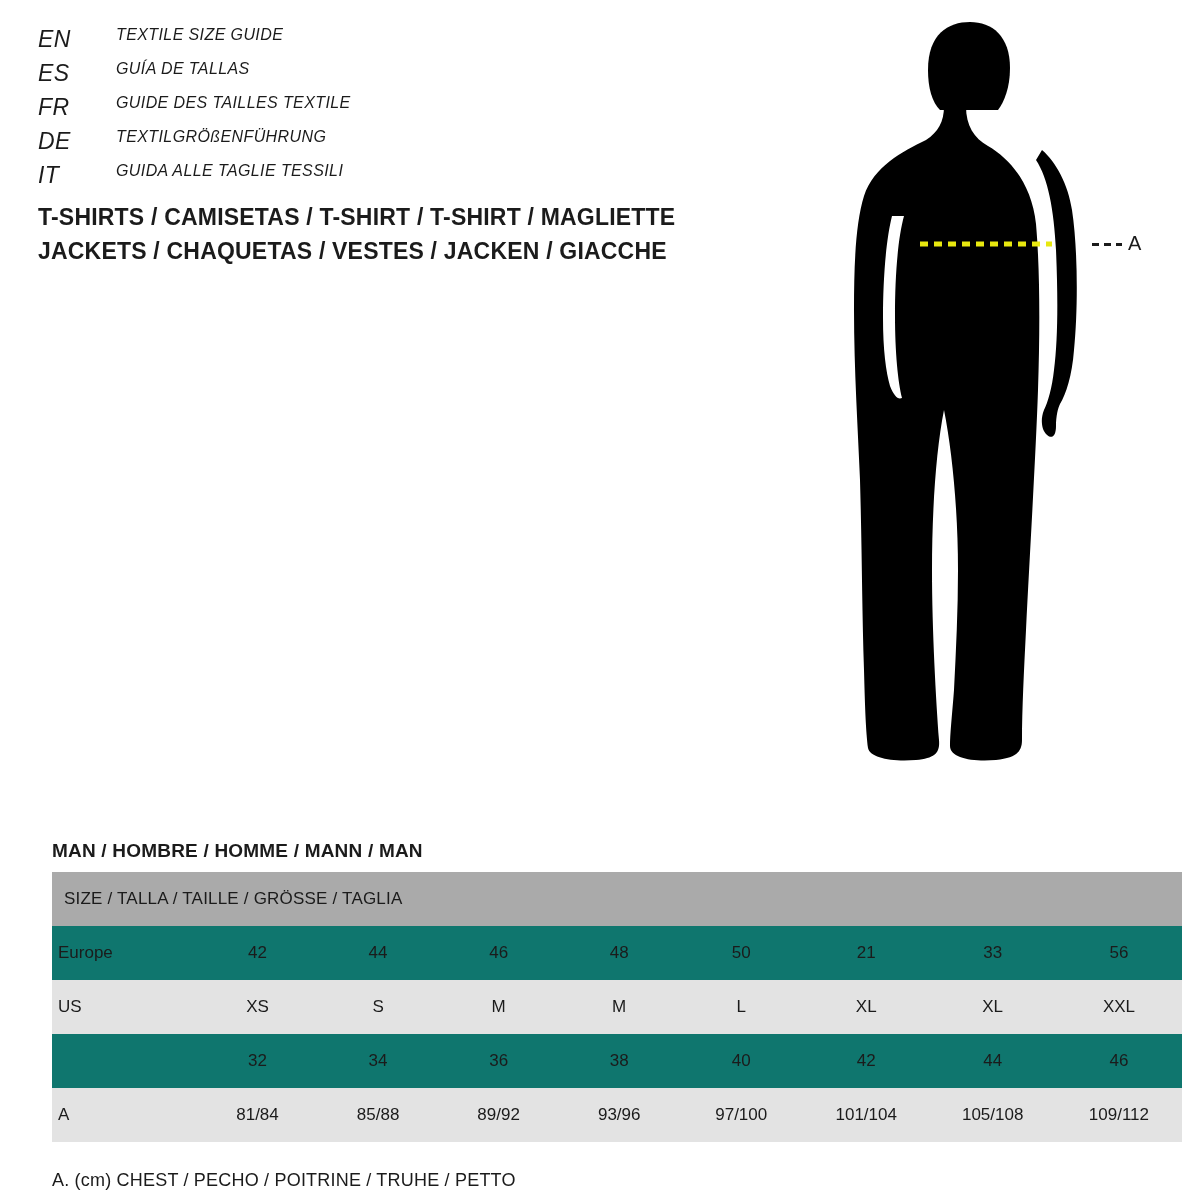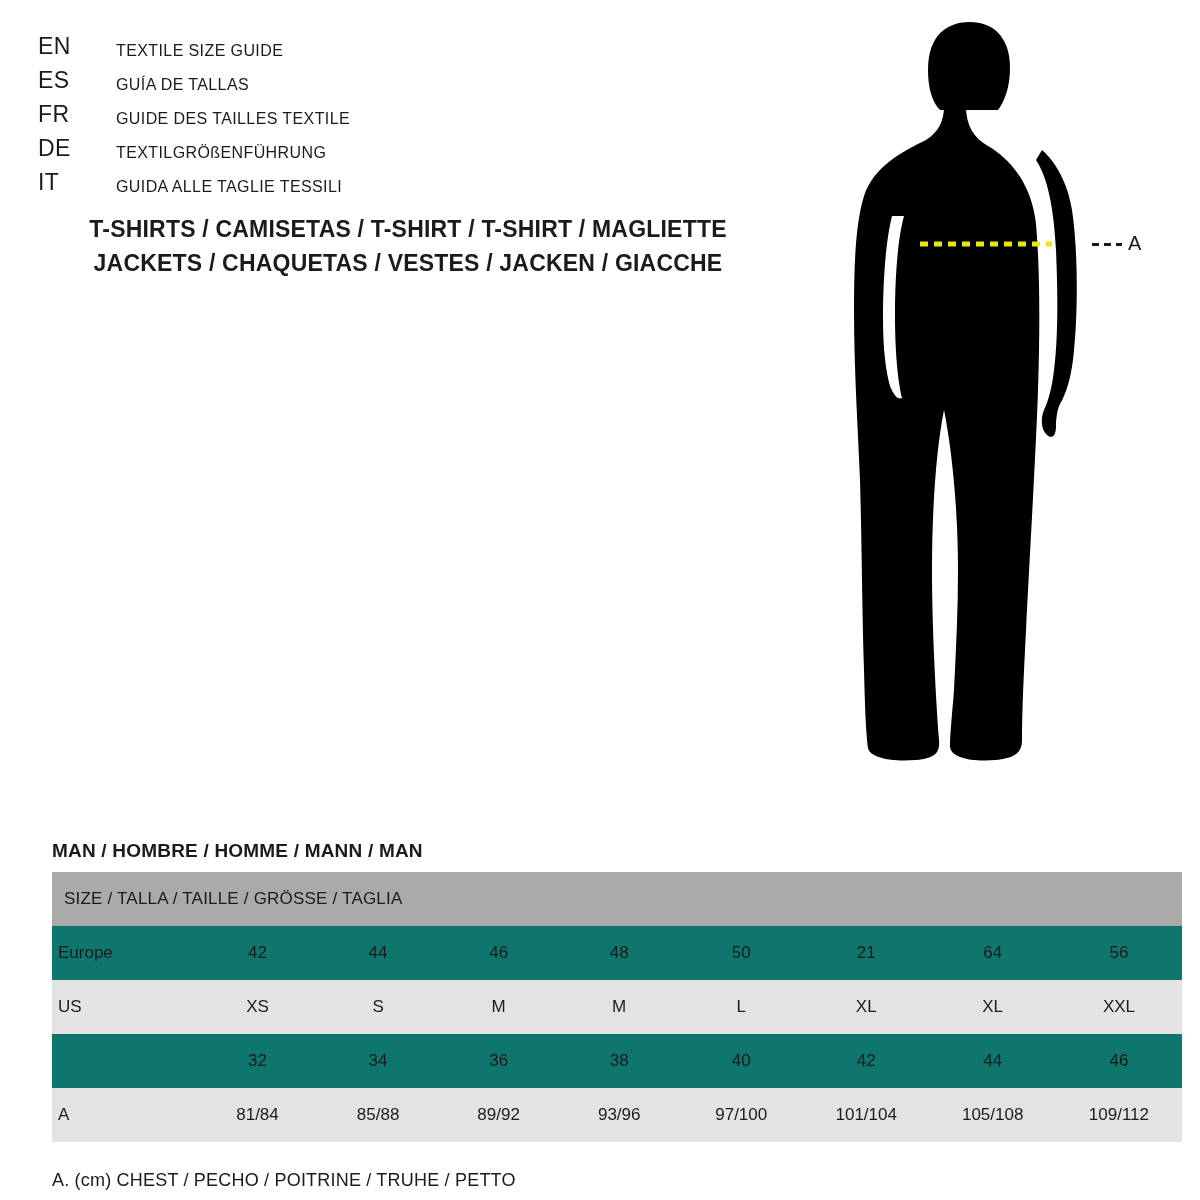--- a/index.html
+++ b/index.html
@@ -18,22 +18,23 @@
 
   
   #header-block {
     position: absolute;
     left: 38px;
     top: 26px;
     width: 740px;
   }
   .lang-row {
     display: flex;
-    align-items: flex-end;
+    align-items: flex-start;
     height: 34px;
+    font-style: italic;
   }
   .lang-code {
     width: 78px;
     font-size: 23px;
     letter-spacing: 0.4px;
     color: #1b1b1b;
   }
   .lang-text {
     font-size: 16px;
     letter-spacing: 0.4px;
@@ -42,22 +43,21 @@
   }
   .category-line {
     font-size: 23px;
     font-weight: bold;
     letter-spacing: 0.2px;
     white-space: nowrap;
     margin-top: 0;
     line-height: 34px;
   }
   #category-lines {
-    margin-top: 16px;
-    text-align: center;
+    margin-top: 4px;
   }
 
   
   #figure-area {
     position: absolute;
     left: 840px;
     top: 10px;
     width: 330px;
     height: 780px;
   }
@@ -244,21 +244,21 @@
     </tr>
 
     <tr class="row-light">
       <td class="rowlabel">Europe</td>
       <td class="cell">42</td>
       <td class="cell">44</td>
       <td class="cell">46</td>
       <td class="cell">48</td>
       <td class="cell">50</td>
       <td class="cell">21</td>
-      <td class="cell">64</td>
+      <td class="cell">33</td>
       <td class="cell">56</td>
     </tr>
 
     <tr class="row-lighter">
       <td class="rowlabel">US</td>
       <td class="cell">XS</td>
       <td class="cell">S</td>
       <td class="cell">M</td>
       <td class="cell">M</td>
       <td class="cell">L</td>

